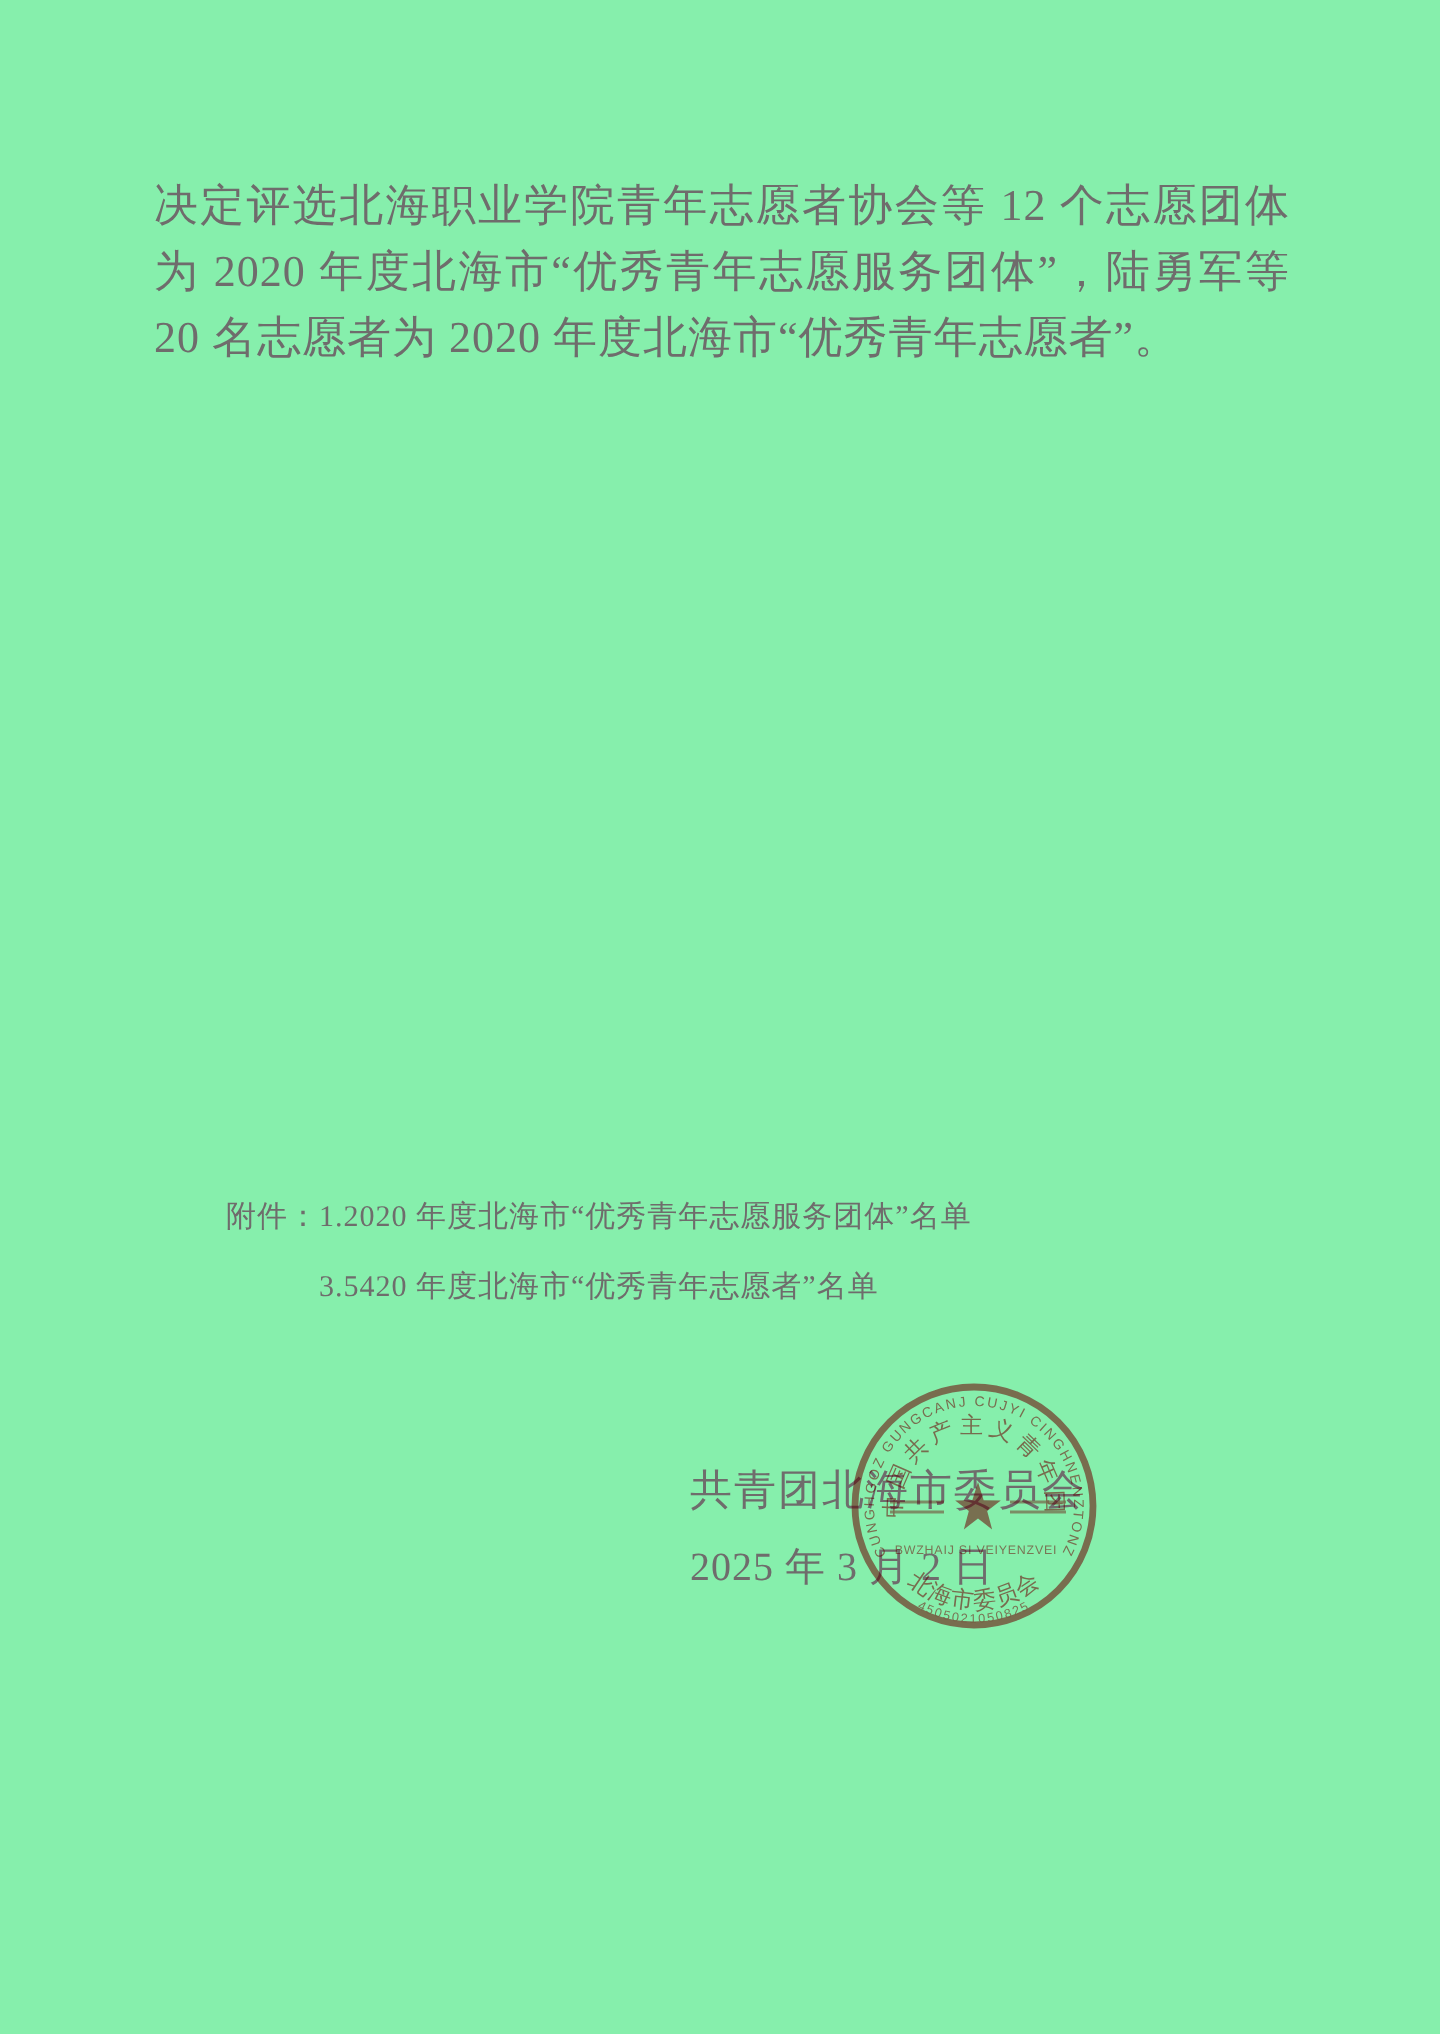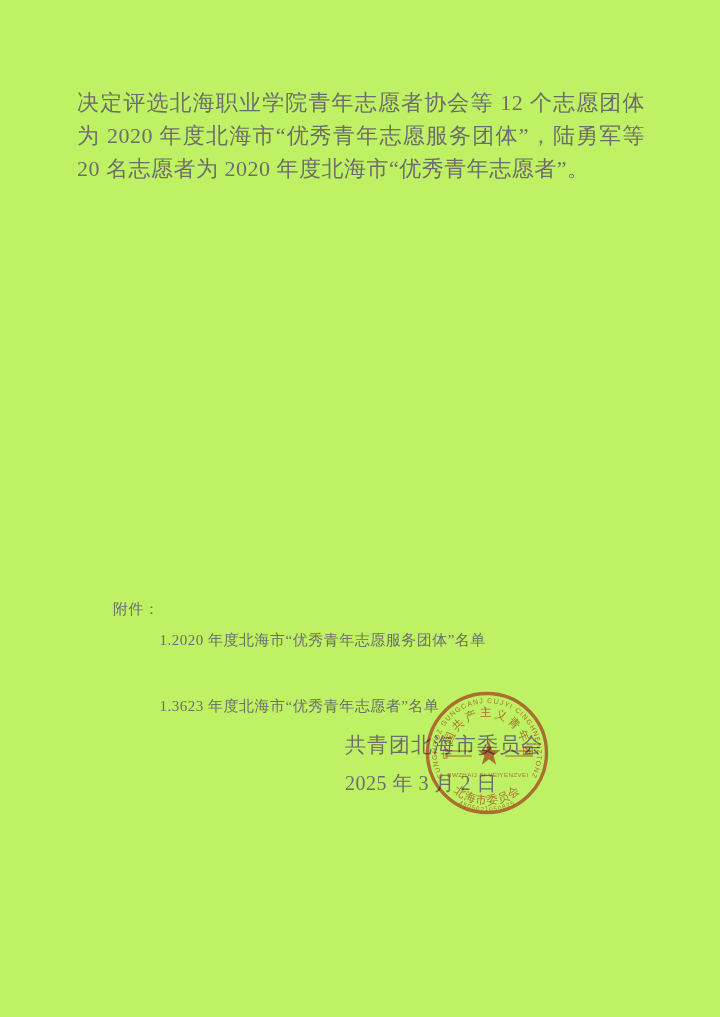--- a/index.html
+++ b/index.html
@@ -5,21 +5,21 @@
   html, body { margin: 0; padding: 0; }
   body {
     width: 720px; height: 1017px;
     background: #ffffff;
     position: relative;
     overflow: hidden;
     font-family: "Liberation Serif", "DejaVu Serif", serif;
   }
   .page {
     position: absolute; inset: 0;
-    background: #bef264;
+    background: #86efac;
   }
   
   .doc-body {
     position: absolute;
     left: 77px; top: 86px; width: 568px;
     color: #6f6c6c;
     font-size: 22px;
     line-height: 33px;
     text-align: justify;
     text-justify: inter-ideograph;
@@ -33,21 +33,21 @@
     left: 113px; top: 592px;
     color: #6f6c6c;
     font-size: 15px;
     line-height: 35px;
     display: flex;
     align-items: flex-start;
     letter-spacing: 0.5px;
   }
   .attachment .label { white-space: nowrap; }
   .attachment .items { display: flex; flex-direction: column; }
-  .attachment .items div { white-space: nowrap; margin-top: 31px; }
+  .attachment .items div { white-space: nowrap; }
   
   .signature {
     position: absolute;
     left: 345px; top: 731px; width: 230px;
     color: #6f6c6c;
   }
   .signature .org {
     font-size: 21px;
     letter-spacing: 1px;
     white-space: nowrap;
@@ -79,21 +79,21 @@
 <div class="page">
 
   <div class="doc-body">
     <p>决定评选北海职业学院青年志愿者协会等 12 个志愿团体为 2020 年度北海市“优秀青年志愿服务团体”，陆勇军等 20 名志愿者为 2020 年度北海市“优秀青年志愿者”。</p>
   </div>
 
   <div class="attachment">
     <span class="label">附件：</span>
     <span class="items">
       <div>1.2020 年度北海市“优秀青年志愿服务团体”名单</div>
-      <div>1.3623 年度北海市“优秀青年志愿者”名单</div>
+      <div>3.5420 年度北海市“优秀青年志愿者”名单</div>
     </span>
   </div>
 
   <div class="signature">
     <div class="org">共青团北海市委员会</div>
     <div class="date">2025 年 3 月 2 日</div>
   </div>
 
   <div class="seal">
     <svg viewBox="-63 -63 126 126" xmlns="http://www.w3.org/2000/svg">

